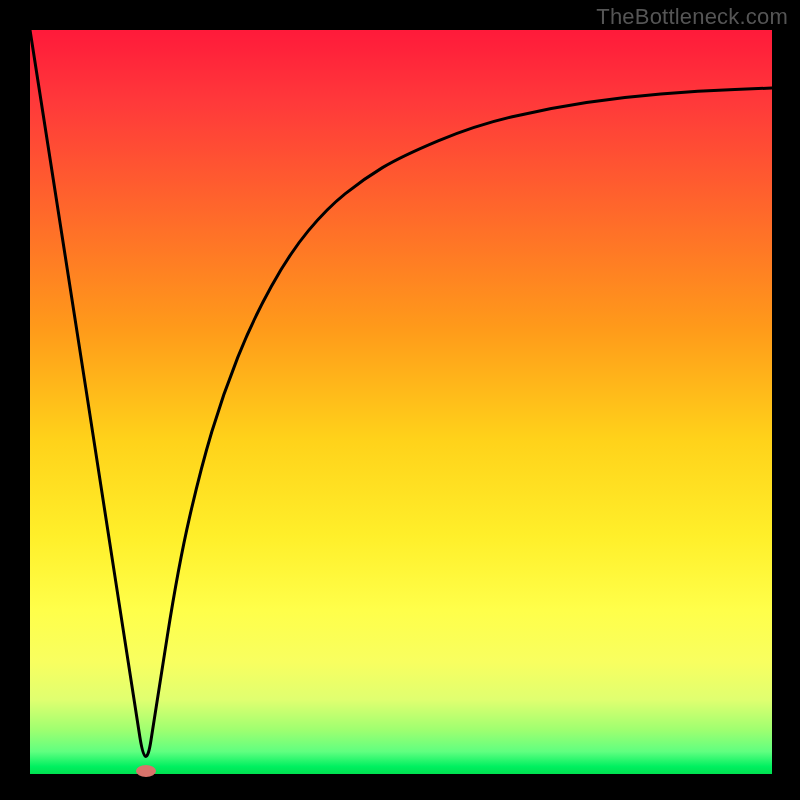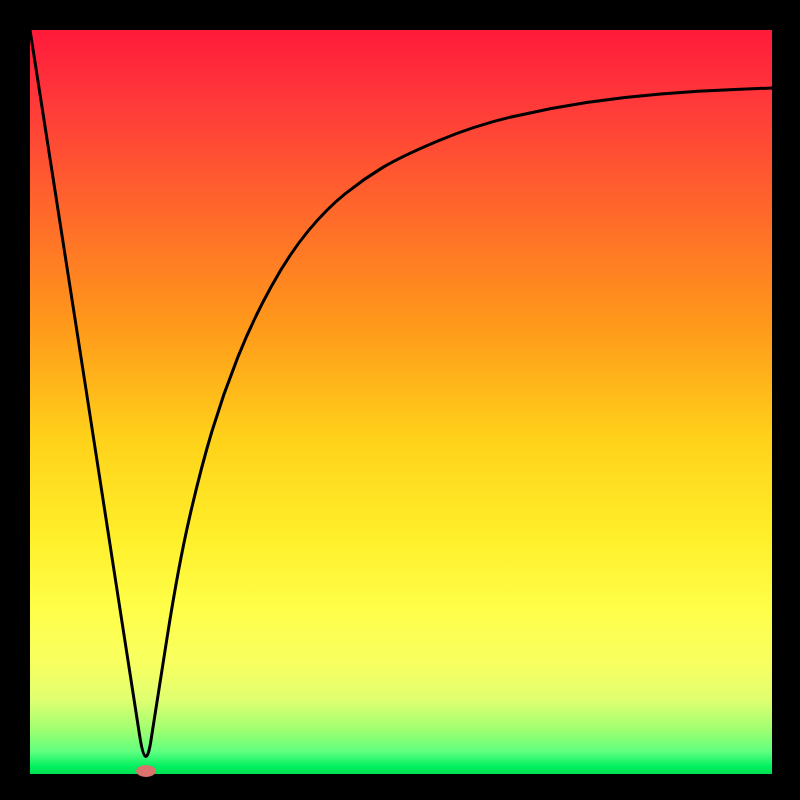--- a/index.html
+++ b/index.html
@@ -55,19 +55,20 @@
     height: 12px;
     border-radius: 50%;
     background: #d9736b;
     transform: translate(-50%, -50%);
   }
 </style>
 </head>
 <body>
 
 <div class="outer">
+  <div class="watermark">TheBottleneck.com</div>
   <div class="plot" id="plot" style="left: 30px; top: 30px; width: 742px; height: 744px;">
     <svg class="curve" id="curve-svg" width="742" height="744" viewBox="0 0 742 744">
         <path d="M 0.00 0.00 Q 37.10 238.08 55.65 357.12 Q 74.20 476.16 89.04 572.88 Q 103.88 669.60 109.82 706.80 Q 115.75 744.00 120.95 710.52 Q 126.14 677.04 137.27 606.36 Q 148.40 535.68 159.53 487.32 Q 170.66 438.96 181.79 401.76 Q 192.92 364.56 207.76 327.36 Q 222.60 290.16 241.15 256.68 Q 259.70 223.20 278.25 200.88 Q 296.80 178.56 315.35 163.68 Q 333.90 148.80 352.45 137.64 Q 371.00 126.48 408.10 110.86 Q 445.20 95.23 482.30 86.68 Q 519.40 78.12 556.50 72.54 Q 593.60 66.96 630.70 63.98 Q 667.80 61.01 704.90 59.52 T 742.00 58.03" fill="none" stroke="#000" stroke-width="3" stroke-linecap="round"></path>
       </svg>
     <div class="marker" id="marker" style="left: 115.752px; top: 741.024px;"></div>
   </div>
 </div>
 
 </body></html>

